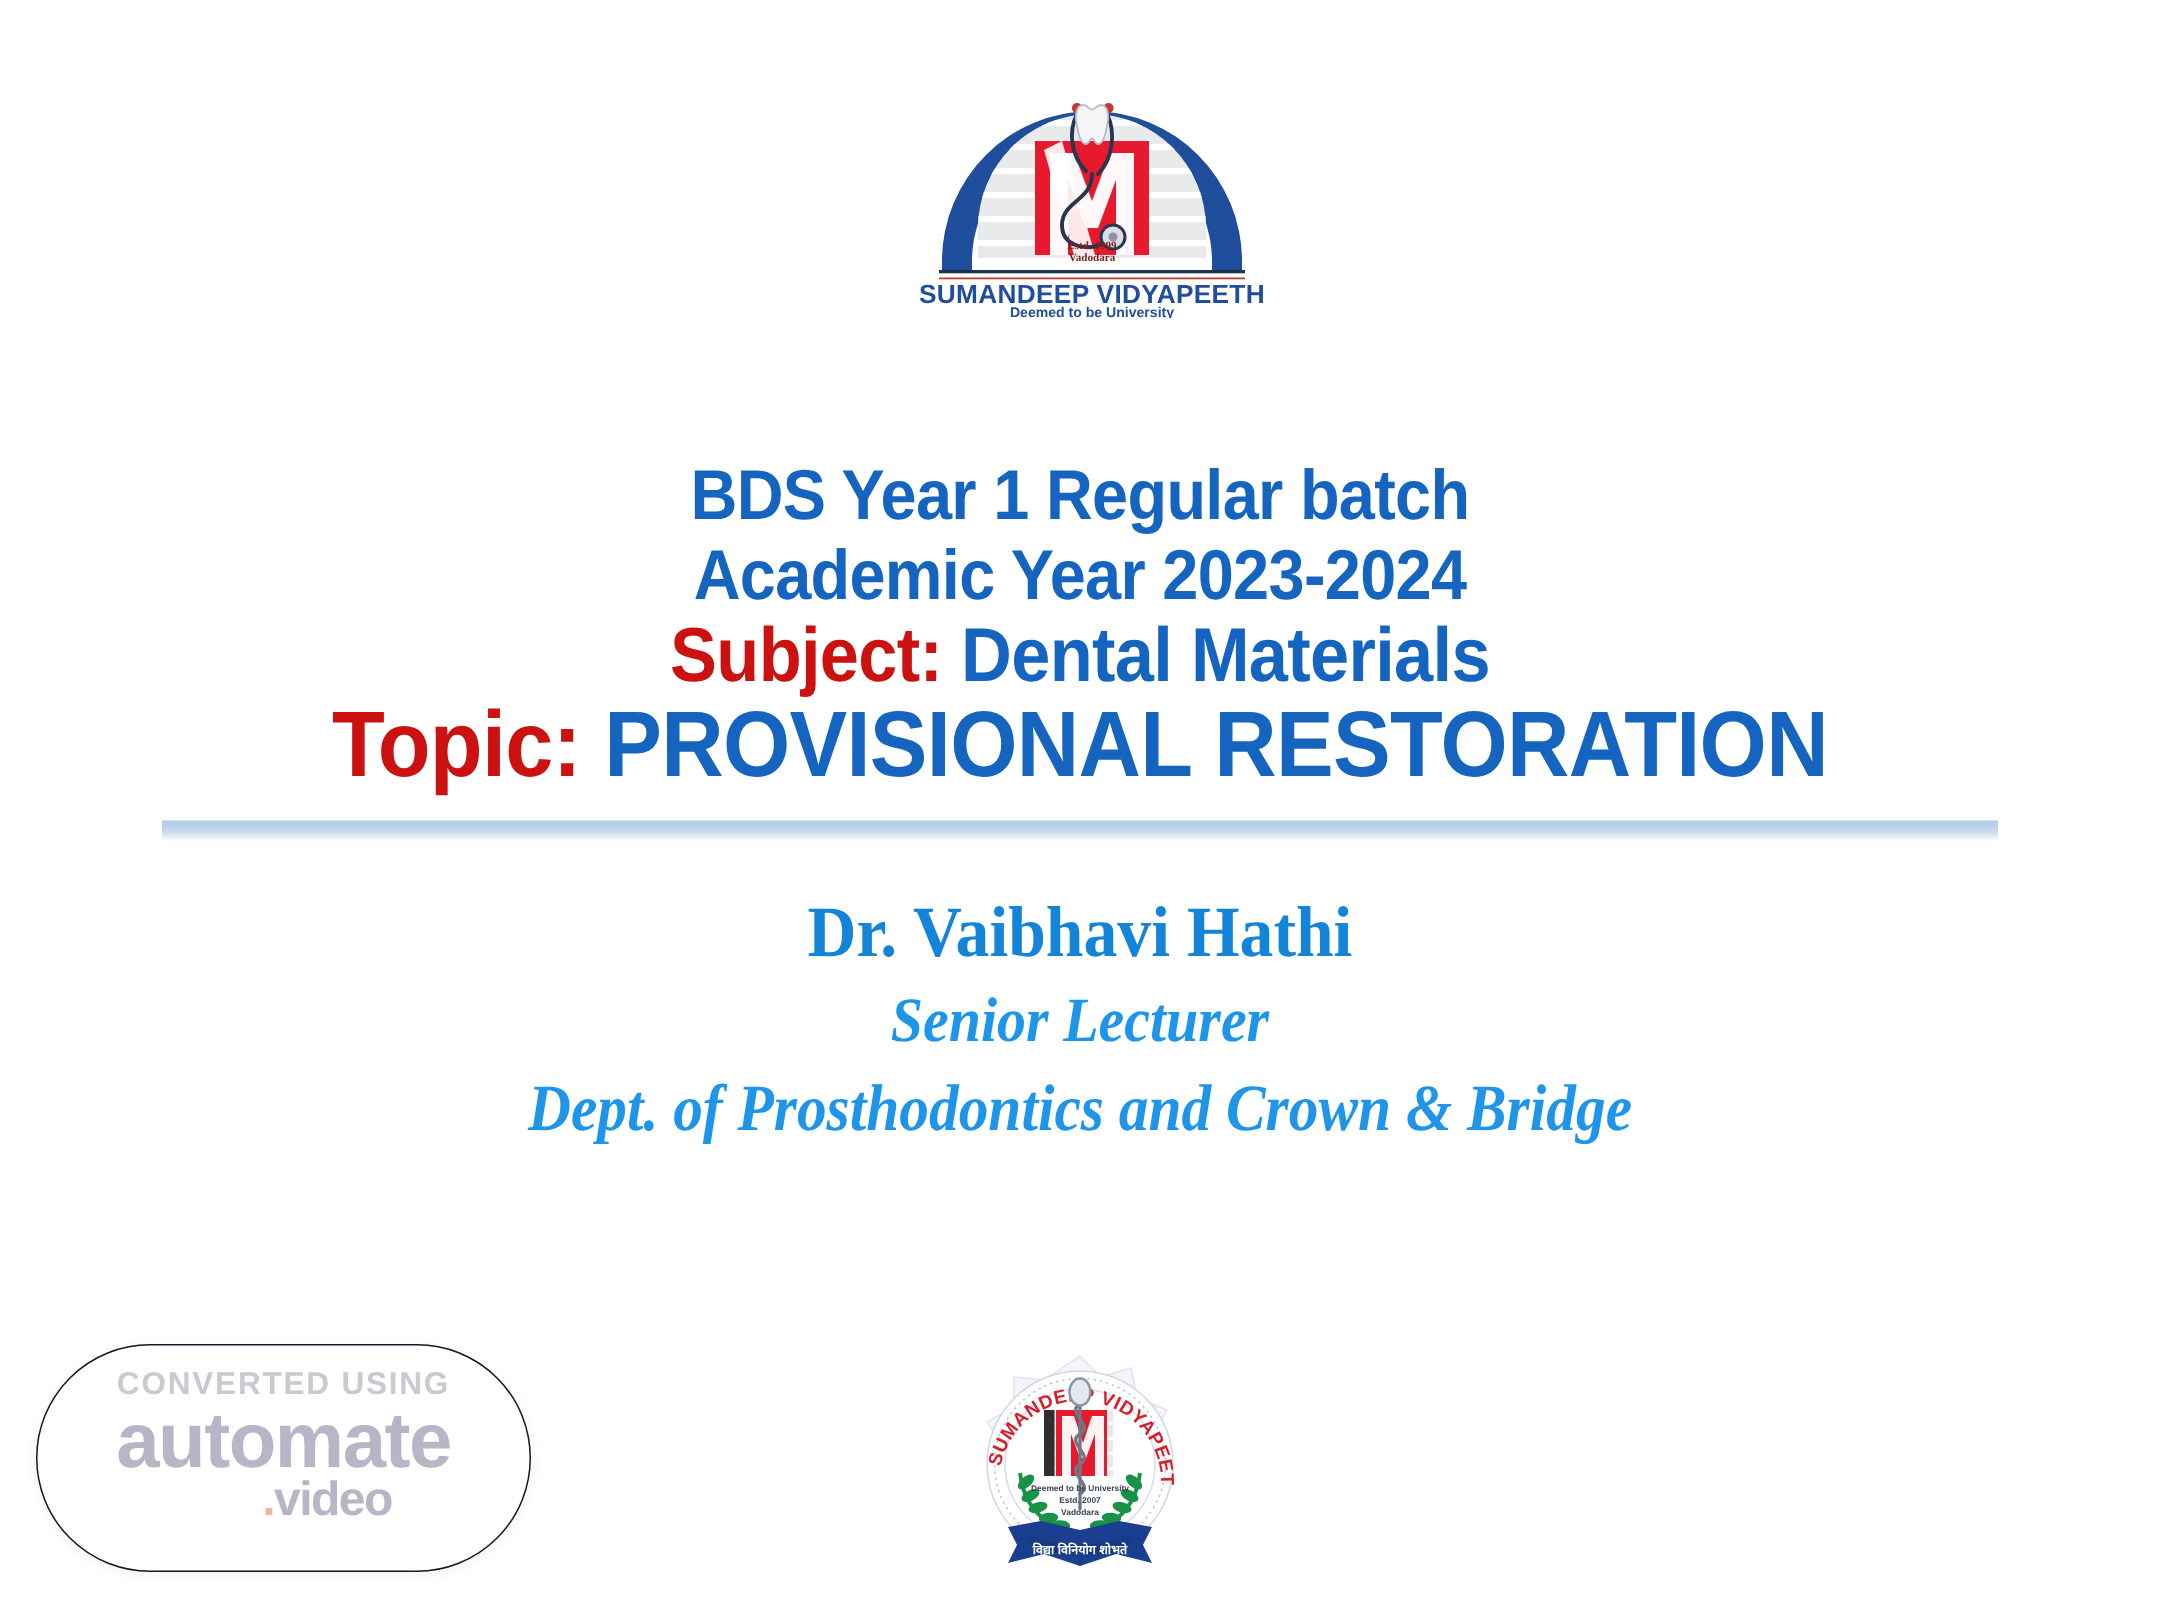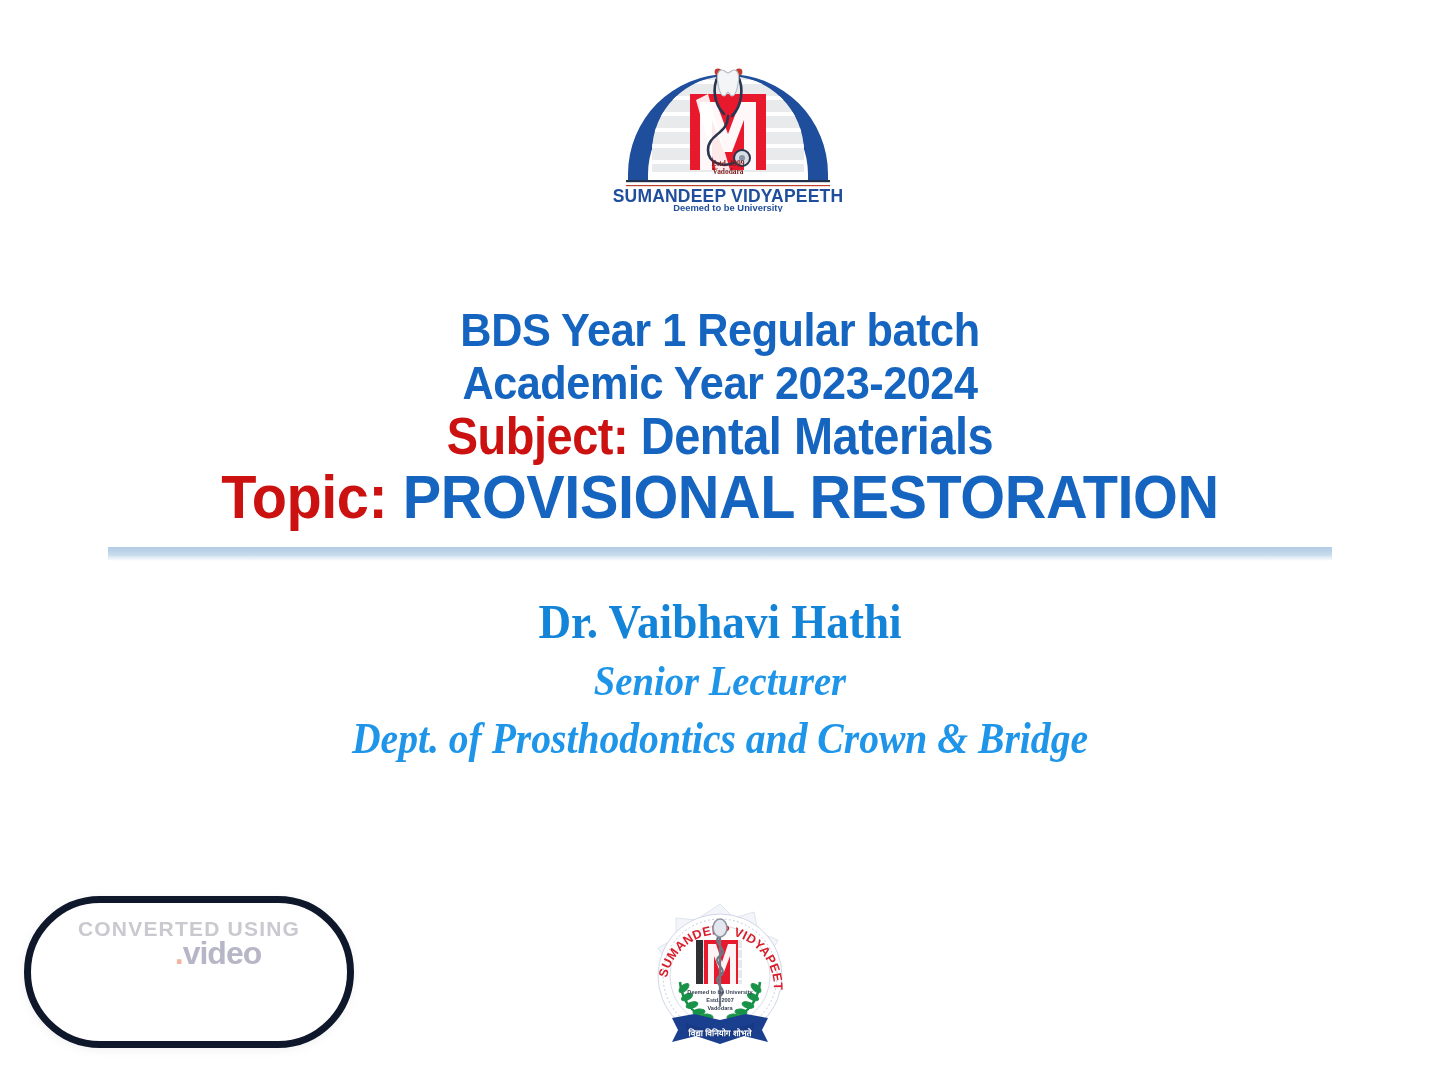--- a/index.html
+++ b/index.html
@@ -118,21 +118,21 @@
 
   
   #watermark {
     position: absolute;
     left: 24px;
     top: 896px;
     width: 330px;
     height: 152px;
     border-radius: 76px;
     background: #ffffff;
-    border: 7px solid #0f172a;
+    border: 1px solid #0f172a;
     box-shadow: 0 2px 8px rgba(120,120,140,0.10);
     box-sizing: border-box;
     text-align: center;
     overflow: hidden;
   }
   #wm-kicker {
     margin-top: 14px;
     font-size: 21px;
     font-weight: bold;
     letter-spacing: 1.2px;
@@ -249,20 +249,21 @@
 </div>
 
 <div id="presenter-block">
   <div class="presenter-line" id="presenter-name">Dr. Vaibhavi Hathi</div>
   <div class="presenter-line" id="presenter-role">Senior Lecturer</div>
   <div class="presenter-line" id="presenter-dept">Dept. of Prosthodontics and Crown &amp; Bridge</div>
 </div>
 
 <div id="watermark">
   <div id="wm-kicker">CONVERTED USING</div>
+  <div id="wm-brand">automate</div>
   <div id="wm-suffix-row">
     <span id="wm-dot">.</span><span>video</span>
   </div>
 </div>
 
 <div id="bottom-seal">
   <svg viewBox="0 0 148 160" width="148" height="160" aria-hidden="true">
     <defs>
       <path id="sealArc" d="M 20 92 A 54 54 0 0 1 128 92" fill="none"></path>
       <path id="sealArcFlip" d="M 128 92 A 54 54 0 0 1 20 92" fill="none"></path>

